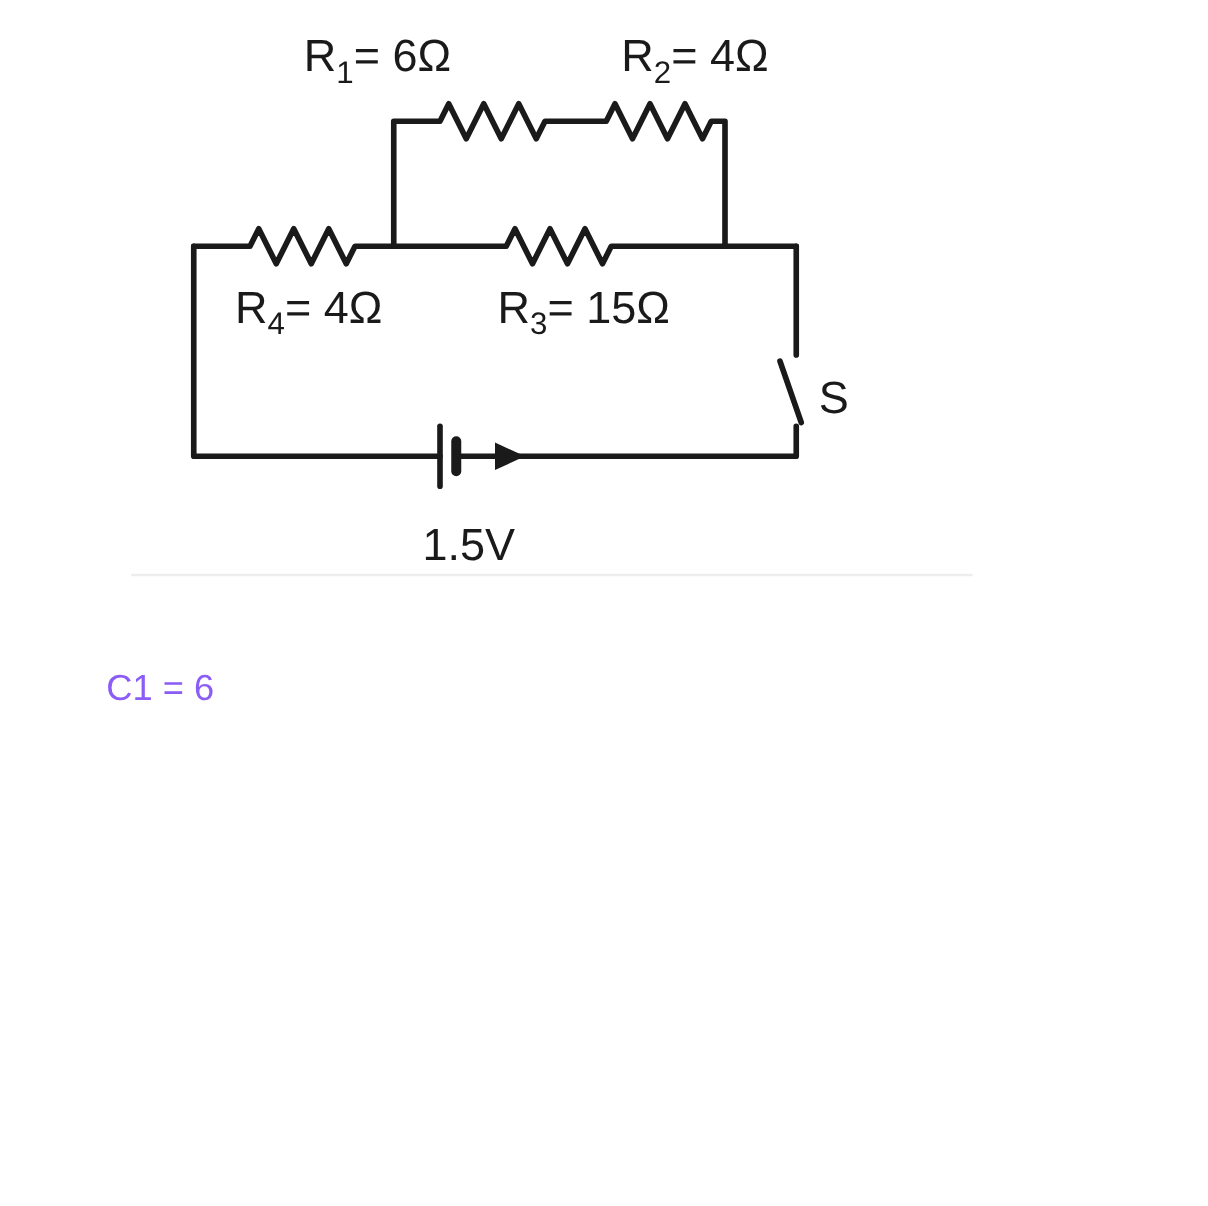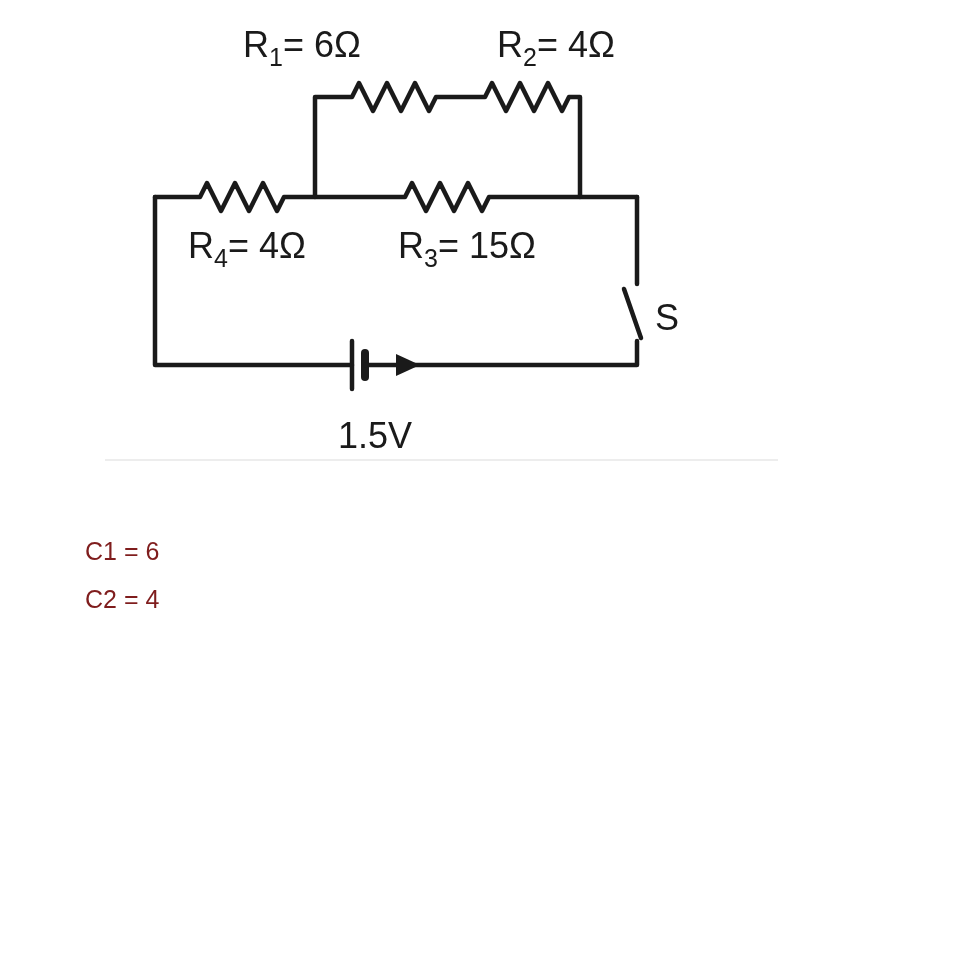--- a/index.html
+++ b/index.html
@@ -51,22 +51,22 @@
     left: 105px;
     width: 861px;
     height: 2px;
     background: #ededed;
   }
   .problem-block {
     position: absolute;
     left: 85px;
     top: 527px;
     width: 700px;
-    color: #7f1d1d;
-    font-size: 25px;
+    color: #8b5cf6;
+    font-size: 29px;
   }
   .problem-line {
     height: 48px;
     line-height: 48px;
     white-space: pre;
   }
 </style>
 </head>
 <body>
 
@@ -103,16 +103,15 @@
 
     <text class="clabel" x="338" y="448">1.5V</text>
 
     <text class="clabel" x="655" y="330">S</text>
   </svg>
 
   <div class="divider"></div>
 
   <div class="problem-block">
     <div class="problem-line">C1 = 6</div>
-    <div class="problem-line">C2 = 4</div>
   </div>
 
 </div>
 
 </body></html>

